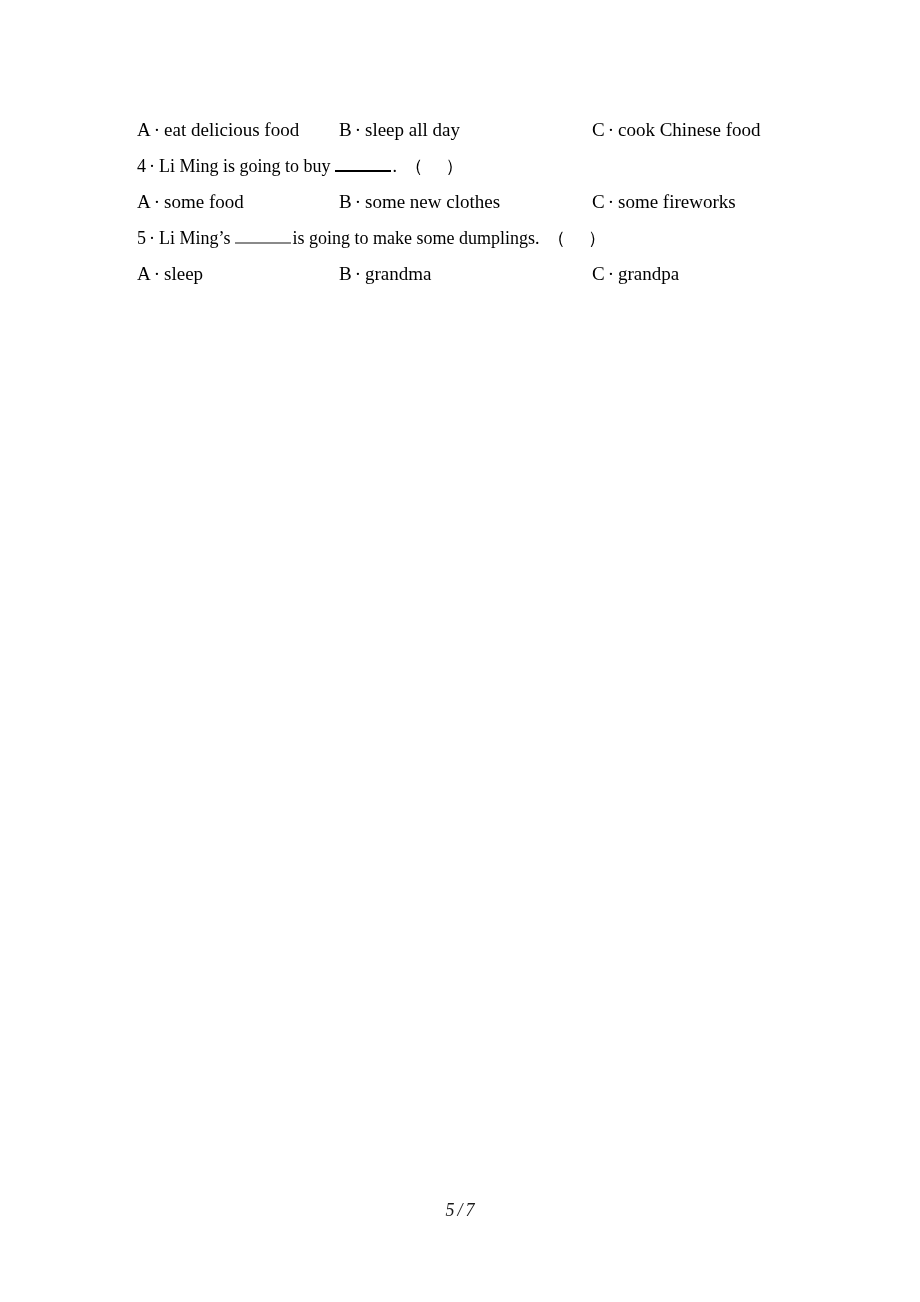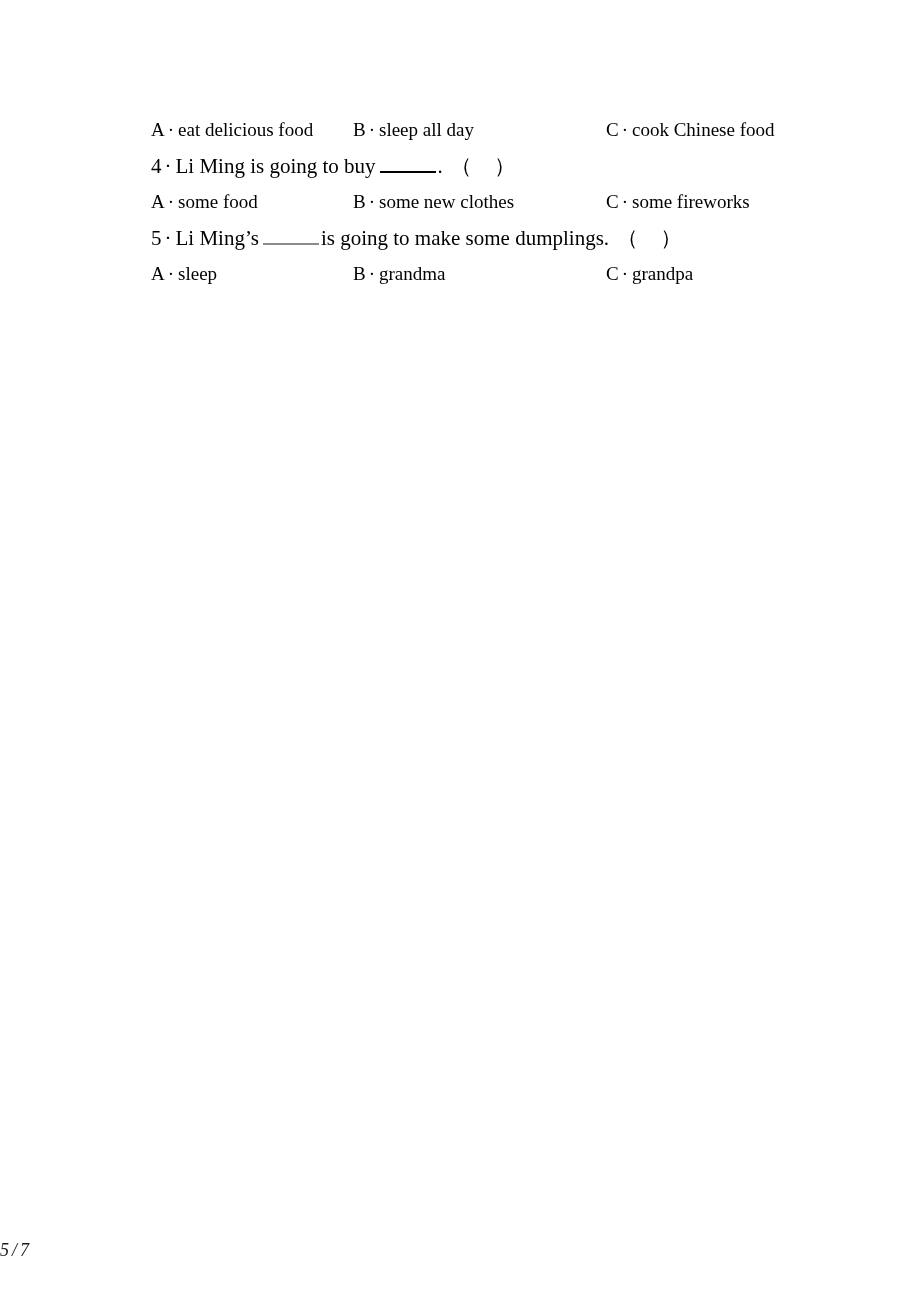--- a/index.html
+++ b/index.html
@@ -29,26 +29,25 @@
     top: 112px;
     width: 660px;
   }
 
   .q-line {
     position: relative;
     height: 36px;
     line-height: 36px;
     font-size: 19px;
     white-space: nowrap;
-    margin-left: 14px;
   }
 
   
   .stem {
-    font-size: 21px;
+    font-size: 18px;
   }
   .stem .num-sep {
     padding: 0 4px 0 3px;
   }
 
   
   .options {
     display: block;
   }
   .opt {
@@ -89,25 +88,25 @@
   }
 
   .tail-dot { letter-spacing: 0; }
 
   
   .footer {
     position: absolute;
     left: 0;
     right: 0;
     top: 1200px;
+    text-align: center;
     font-size: 18px;
     font-style: italic;
     font-family: "Liberation Serif", "DejaVu Serif", serif;
     color: #1a1a1a;
-    margin-top: 40px;
   }
   .footer .slash { padding: 0 3px; }
 </style>
 </head>
 <body>
 
 <div class="page">
 
   <div class="exam-body">
 

